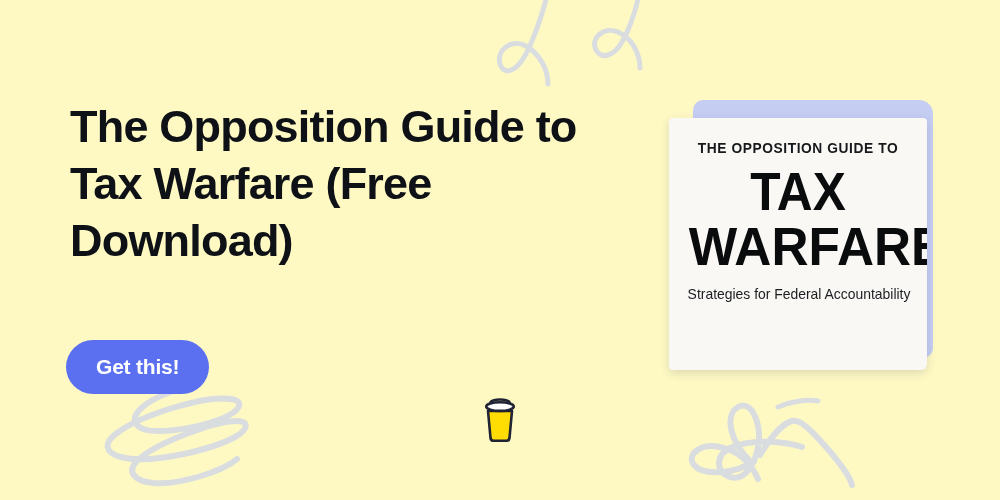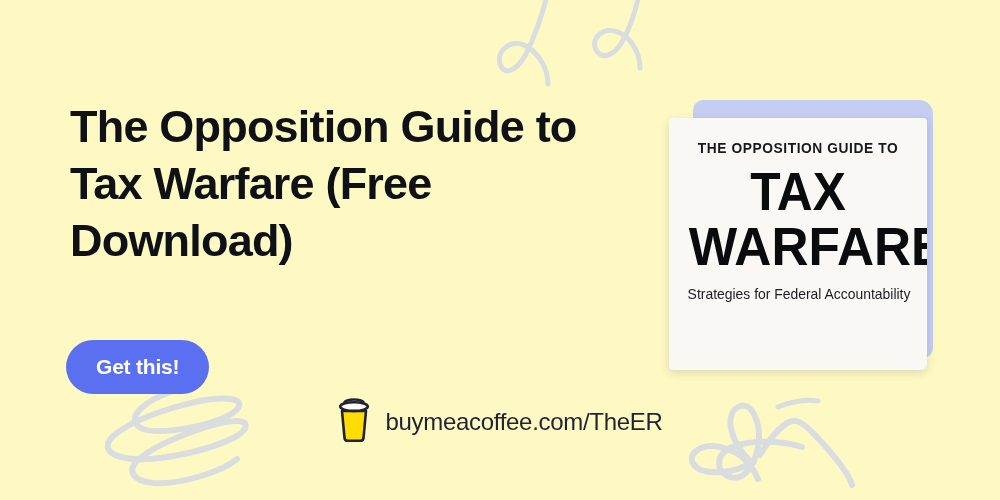--- a/index.html
+++ b/index.html
@@ -200,16 +200,15 @@
 
   <div id="footer">
     <span id="coffee-cup">
       <svg width="34" height="44" viewBox="0 0 34 44">
         <path d="M5 13 H29 L26.5 40 C26.3 41.6 25 42.8 23.4 42.8 H10.6 C9 42.8 7.7 41.6 7.5 40 Z" fill="#ffdd02" stroke="#1f2333" stroke-width="2.6" stroke-linejoin="round"></path>
         <path d="M3.2 8.6 C3.2 6.2 9.4 4.3 17 4.3 C24.6 4.3 30.8 6.2 30.8 8.6
                  C30.8 11 24.6 12.9 17 12.9 C9.4 12.9 3.2 11 3.2 8.6 Z" fill="#ffffff" stroke="#1f2333" stroke-width="2.6"></path>
         <path d="M7.4 4.6 C7.4 2.9 11.7 1.5 17 1.5 C22.3 1.5 26.6 2.9 26.6 4.6" fill="none" stroke="#1f2333" stroke-width="2.6" stroke-linecap="round"></path>
       </svg>
     </span>
-    <span id="footer-url">buymeacoffee.com/TheER</span>
   </div>
 
 </div>
 
 </body></html>

